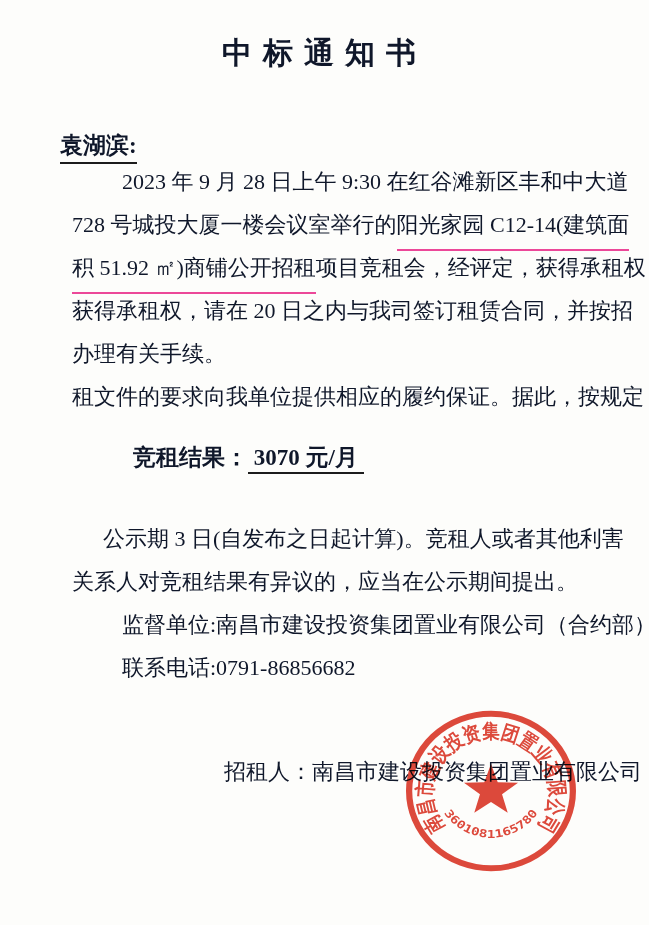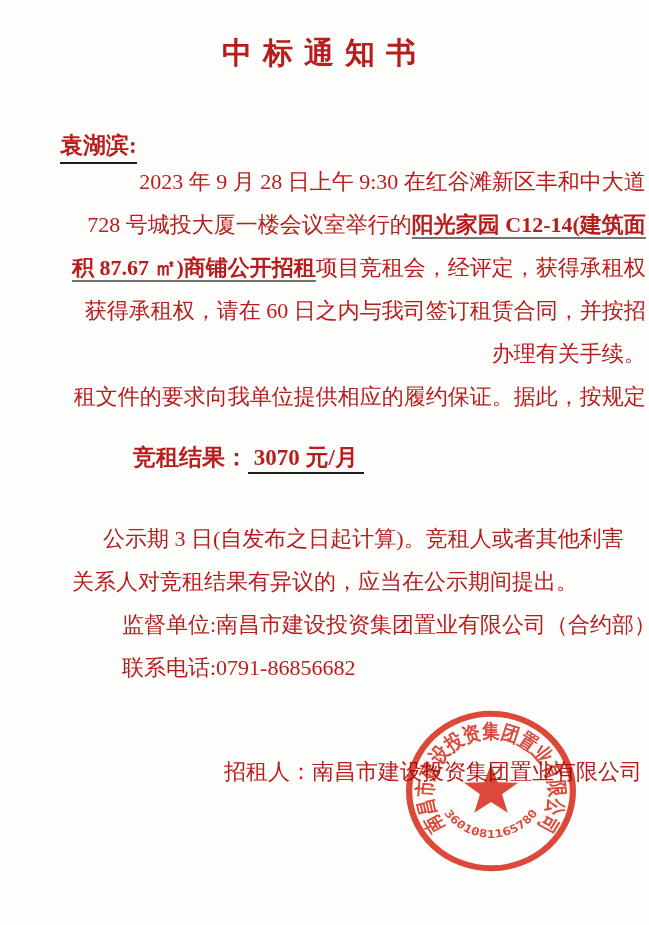--- a/index.html
+++ b/index.html
@@ -1,48 +1,48 @@
 <!DOCTYPE html>
 <html><head>
 <meta charset="utf-8">
 <style>
   html,body { margin:0; padding:0; background:#ffffff; }
   .page {
     position:relative;
     width:649px; height:925px;
     background:#fdfdfb;
     font-family:"Liberation Serif","DejaVu Serif",serif;
-    color:#b91c1c;
+    color:#0f172a;
     overflow:hidden;
   }
   .title {
     position:absolute; top:33px; left:0; width:100%;
     text-align:center;
     font-size:30px; font-weight:bold;
     letter-spacing:11px;
     white-space:nowrap;
   }
   .recipient {
     position:absolute; top:130px; left:60px;
     font-size:23px; font-weight:bold;
     border-bottom:2px solid #1c1c1c;
     padding-bottom:1px;
     white-space:nowrap;
     font-family:Liberation Serif, serif;
   }
   .para { position:absolute; left:72px; font-size:22px; line-height:43px; }
-  .para1 { top:160px;text-align:right; }
+  .para1 { top:160px; }
   .para2 { top:517px; }
   .line { white-space:nowrap; }
   .indent-2 { padding-left:50px; }
   .indent-1 { padding-left:31px; }
   .em {
-    font-weight:bold;
-    border-bottom:2px solid #737373;
-    padding-bottom:0px;
+    font-weight:normal;
+    border-bottom:2px solid #ec4899;
+    padding-bottom:12px;
   }
   .result {
     position:absolute; top:442px; left:88px;
     font-size:23px; font-weight:bold;
     white-space:nowrap;
     margin-left:45px;
   }
   .result .uline {
     border-bottom:2px solid #1c1c1c;
     white-space:pre;
@@ -71,22 +71,22 @@
 
 <div class="page">
 
   <div class="title">中标通知书</div>
 
   <div class="recipient">袁湖滨:</div>
 
   <div class="para para1">
     <div class="line indent-2">2023 年 9 月 28 日上午 9:30 在红谷滩新区丰和中大道</div>
     <div class="line"><span>728 号城投大厦一楼会议室举行的</span><span class="em">阳光家园 C12-14(建筑面</span></div>
-    <div class="line"><span class="em">积 87.67 ㎡)商铺公开招租</span><span>项目竞租会，经评定，获得承租权</span></div>
-    <div class="line">获得承租权，请在 60 日之内与我司签订租赁合同，并按招</div>
+    <div class="line"><span class="em">积 51.92 ㎡)商铺公开招租</span><span>项目竞租会，经评定，获得承租权</span></div>
+    <div class="line">获得承租权，请在 20 日之内与我司签订租赁合同，并按招</div>
     <div class="line">办理有关手续。</div>
     <div class="line">租文件的要求向我单位提供相应的履约保证。据此，按规定</div>
   </div>
 
   <div class="result"><span>竞租结果：</span><span class="uline"> 3070 元/月 </span></div>
 
   <div class="para para2">
     <div class="line indent-1">公示期 3 日(自发布之日起计算)。竞租人或者其他利害</div>
     <div class="line">关系人对竞租结果有异议的，应当在公示期间提出。</div>
     <div class="line indent-2">监督单位:南昌市建设投资集团置业有限公司（合约部）</div>

